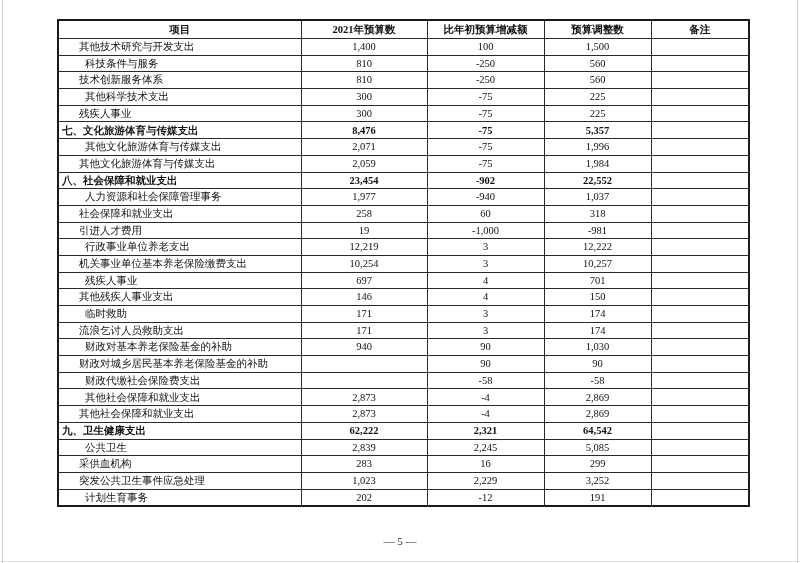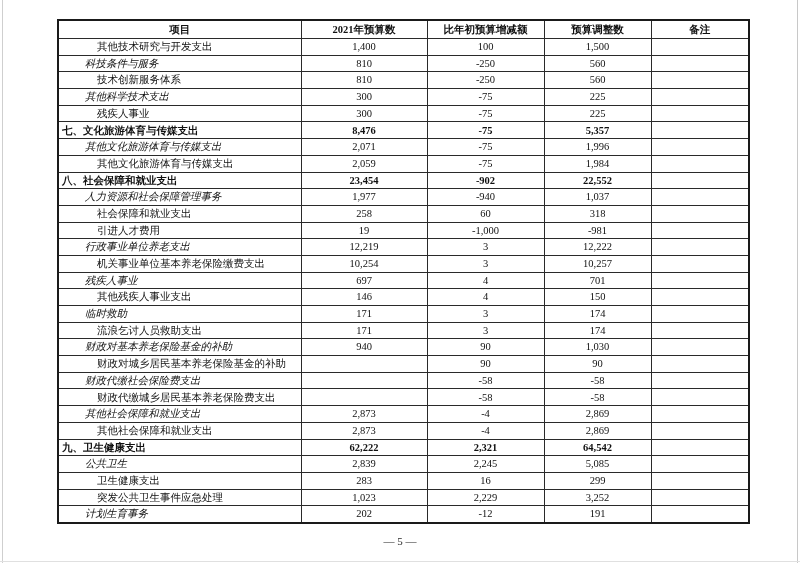--- a/index.html
+++ b/index.html
@@ -62,22 +62,22 @@
   table.budget td {
     height: 15.7px;
   }
   td.num {
     text-align: center;
   }
   td.item {
     text-align: left;
   }
   td.item.indent-0 { padding-left: 3px; }
-  td.item.indent-1 { padding-left: 26px; font-style: italic; }
-  td.item.indent-2 { padding-left: 38px; }
+  td.item.indent-1 { padding-left: 26px; }
+  td.item.indent-2 { padding-left: 20px; }
   tr.section td {
     font-weight: bold;
   }
   .page-number {
     position: absolute;
     left: 0;
     right: 0;
     top: 535px;
     text-align: center;
     font-size: 11px;
@@ -250,27 +250,20 @@
         <td class="num"></td>
       </tr>
       <tr>
         <td class="item indent-1">财政代缴社会保险费支出</td>
         <td class="num"></td>
         <td class="num">-58</td>
         <td class="num">-58</td>
         <td class="num"></td>
       </tr>
       <tr>
-        <td class="item indent-2">财政代缴城乡居民基本养老保险费支出</td>
-        <td class="num"></td>
-        <td class="num">-58</td>
-        <td class="num">-58</td>
-        <td class="num"></td>
-      </tr>
-      <tr>
         <td class="item indent-1">其他社会保障和就业支出</td>
         <td class="num">2,873</td>
         <td class="num">-4</td>
         <td class="num">2,869</td>
         <td class="num"></td>
       </tr>
       <tr>
         <td class="item indent-2">其他社会保障和就业支出</td>
         <td class="num">2,873</td>
         <td class="num">-4</td>
@@ -285,21 +278,21 @@
         <td class="num"></td>
       </tr>
       <tr>
         <td class="item indent-1">公共卫生</td>
         <td class="num">2,839</td>
         <td class="num">2,245</td>
         <td class="num">5,085</td>
         <td class="num"></td>
       </tr>
       <tr>
-        <td class="item indent-2">卫生健康支出</td>
+        <td class="item indent-2">采供血机构</td>
         <td class="num">283</td>
         <td class="num">16</td>
         <td class="num">299</td>
         <td class="num"></td>
       </tr>
       <tr>
         <td class="item indent-2">突发公共卫生事件应急处理</td>
         <td class="num">1,023</td>
         <td class="num">2,229</td>
         <td class="num">3,252</td>

